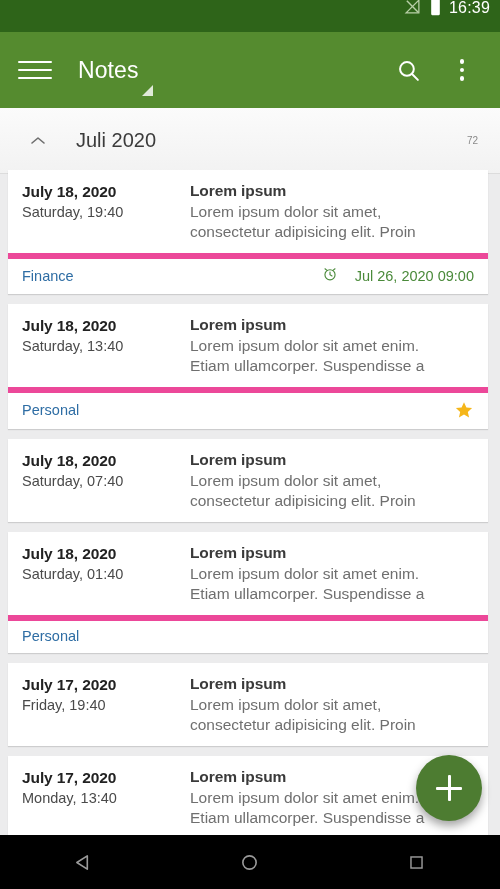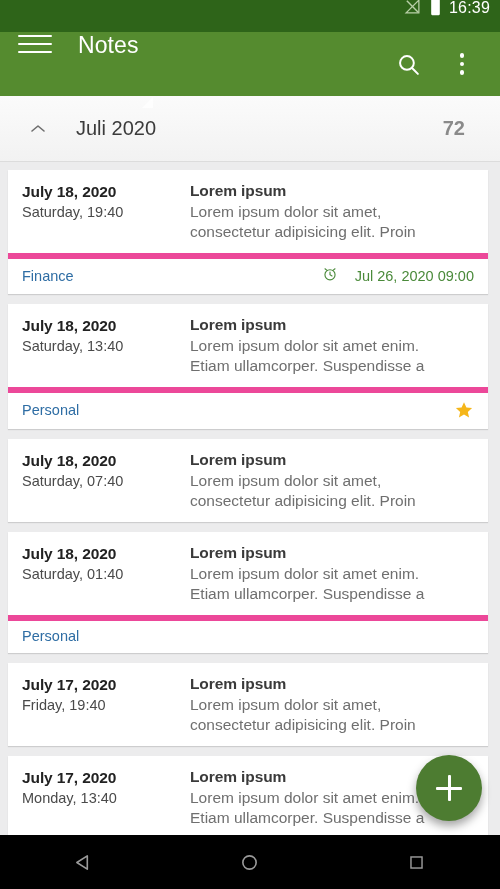--- a/index.html
+++ b/index.html
@@ -18,22 +18,22 @@
     padding: 0 10px 16px 0; gap: 8px;
   }
   .status-icons { display: flex; align-items: center; gap: 9px; }
   .status-clock {
     color: #ffffff; font-size: 16px; letter-spacing: .2px;
     font-family: "Liberation Sans", sans-serif;
   }
 
   
   .app-bar {
-    height: 64px; background: #558b2f;
-    display: flex; position: relative;
+    height: 76px; background: #558b2f;
+    display: flex; align-items: center; position: relative;
   }
   .hamburger { width: 34px; height: 24px; margin-left: 18px; display: flex;
                flex-direction: column; justify-content: space-between; padding: 3px 0; cursor: pointer; }
   .hamburger span { display: block; height: 2px; background: #fff; border-radius: 1px; }
   .app-title {
     color: #ffffff; font-size: 23px; margin-left: 26px;
     position: relative; letter-spacing: .1px; white-space: nowrap;
   }
   .spinner-caret {
     position: absolute; right: -14px; bottom: -12px;
@@ -46,21 +46,21 @@
   .kebab { display: flex; flex-direction: column; gap: 4px; align-items: center; }
   .kebab i { width: 4.5px; height: 4.5px; border-radius: 50%; background: #fff; display: block; }
 
   
   .section-header {
     height: 66px; background: linear-gradient(#fbfbfb, #f2f2f2);
     display: flex; align-items: center; border-bottom: 1px solid #dcdcdc; text-align: center;
   }
   .collapse-icon { width: 20px; margin-left: 28px; display: flex; justify-content: center; }
   .section-title { font-size: 20px; color: #3b3b3b; margin-left: 28px; }
-  .section-count { margin-left: auto; margin-right: 35px; font-size: 20px; color: #8a8a8a; font-weight: bold; }
+  .section-count { margin-left: auto; margin-right: 22px; font-size: 10px; color: #8a8a8a; }
 
   
   .note-list { padding: 8px 4px 0 0; }
   .note-card {
     background: #ffffff; margin: 0 8px 10px 8px;
     box-shadow: 0 1px 1px rgba(0,0,0,.13);
     position: relative; overflow: hidden;
   }
   .note-main { display: flex; padding: 12px 14px 11px 14px; }
   .note-left { width: 168px; flex-shrink: 0; padding-top: 1px; }

